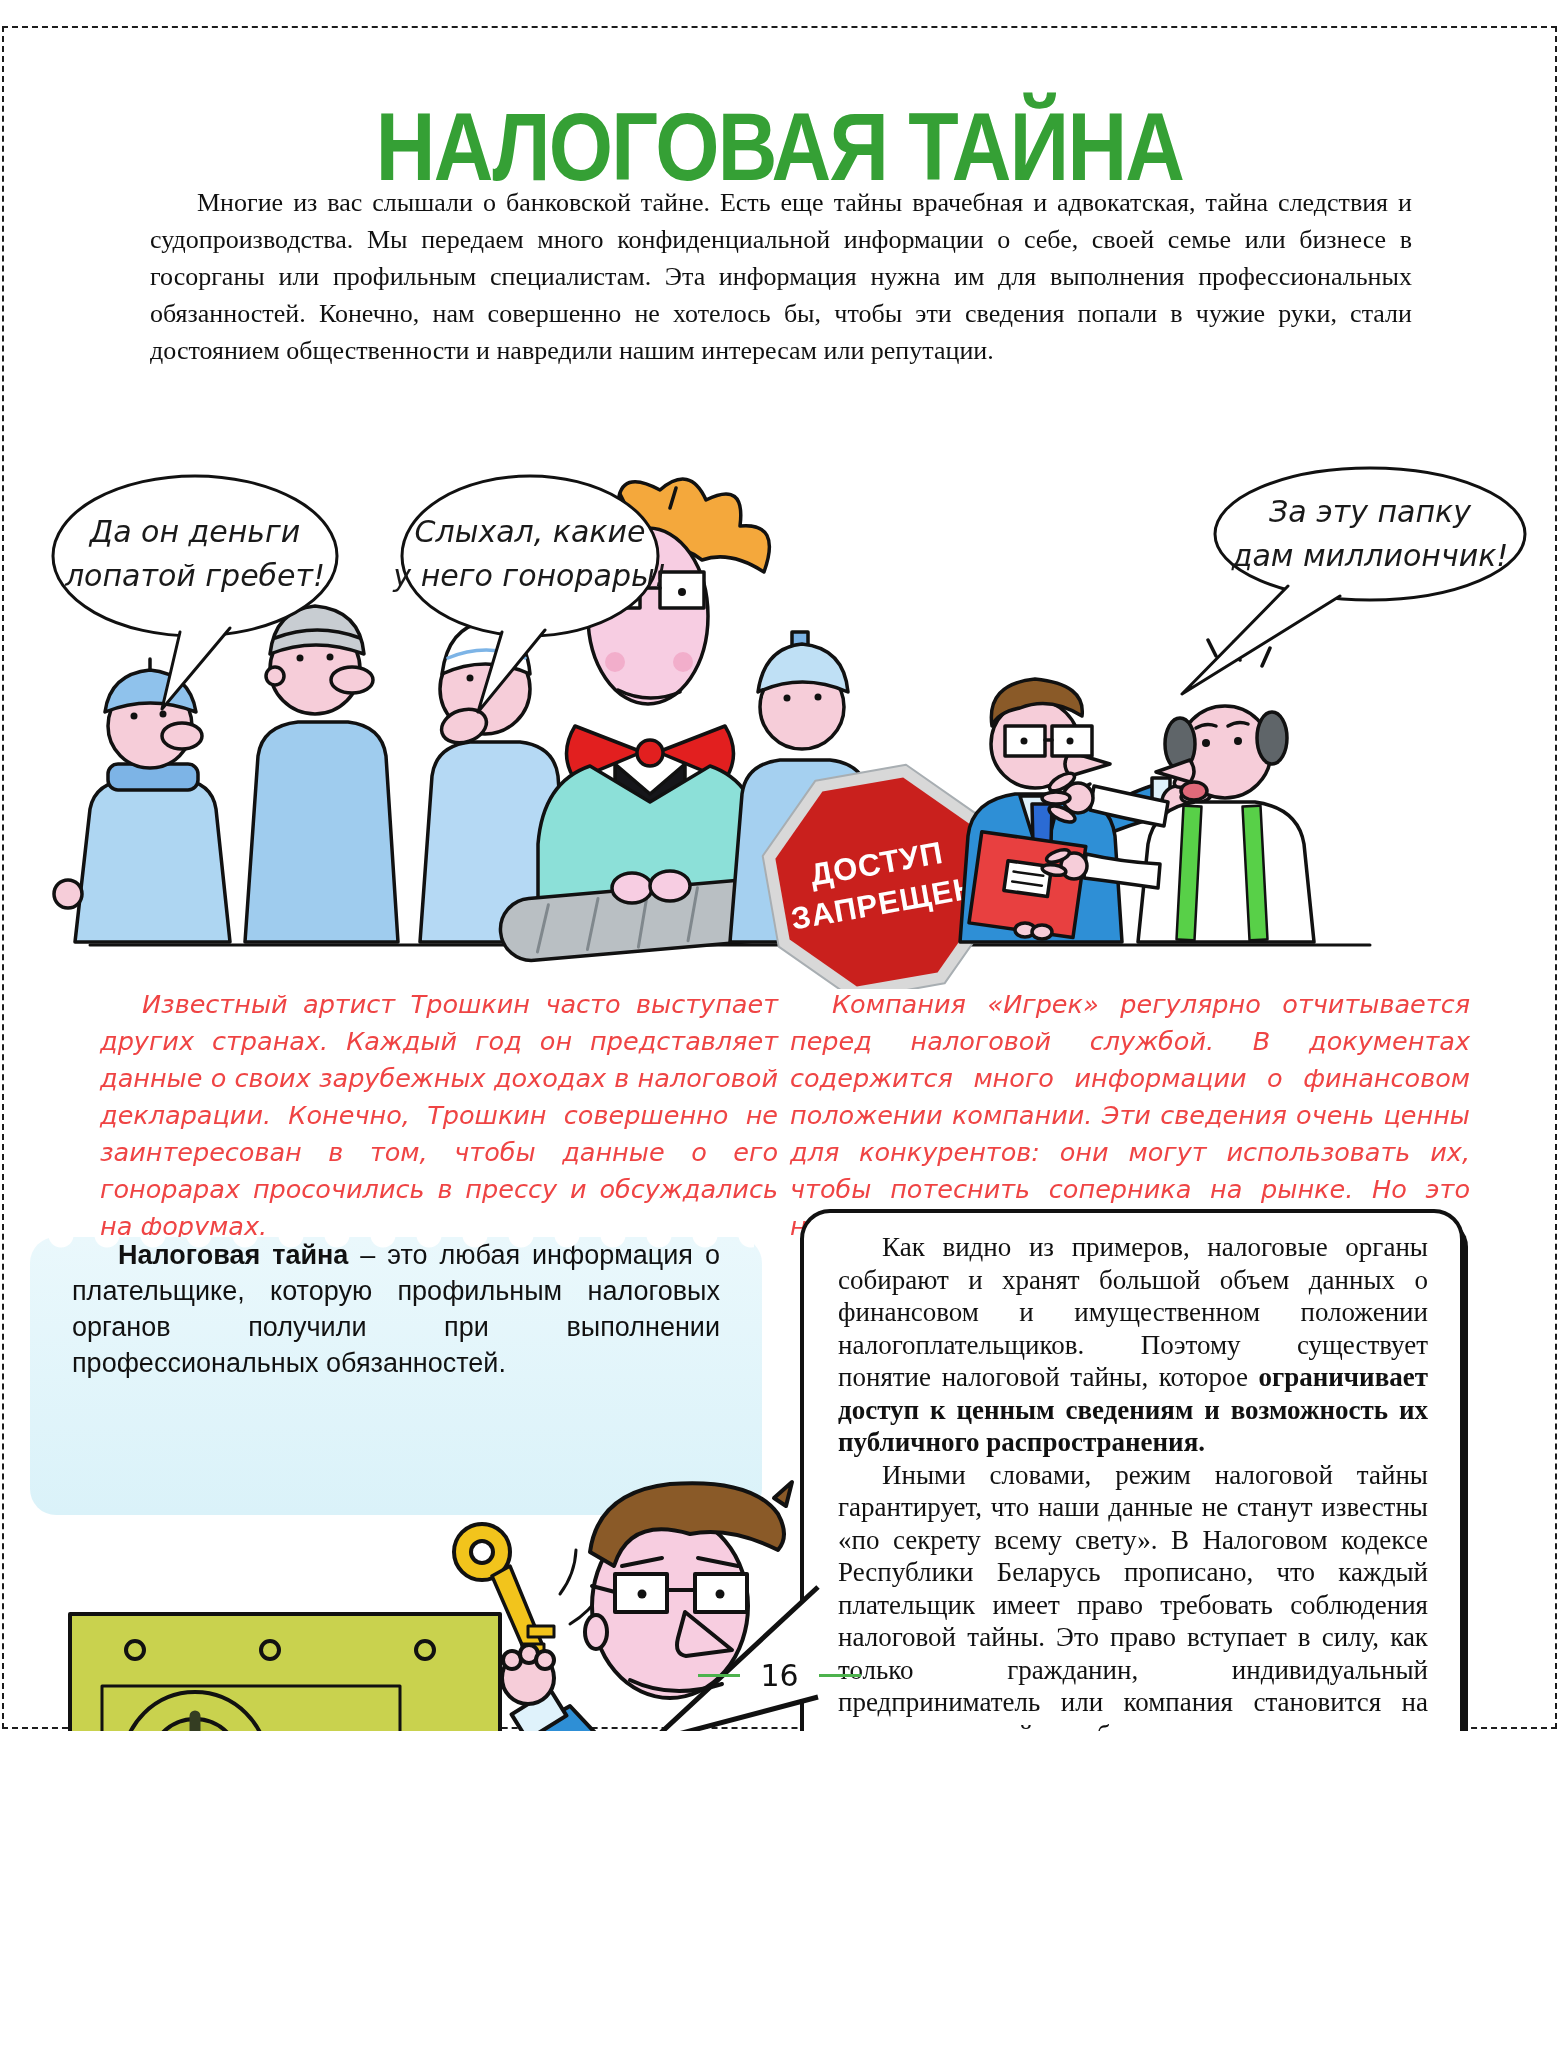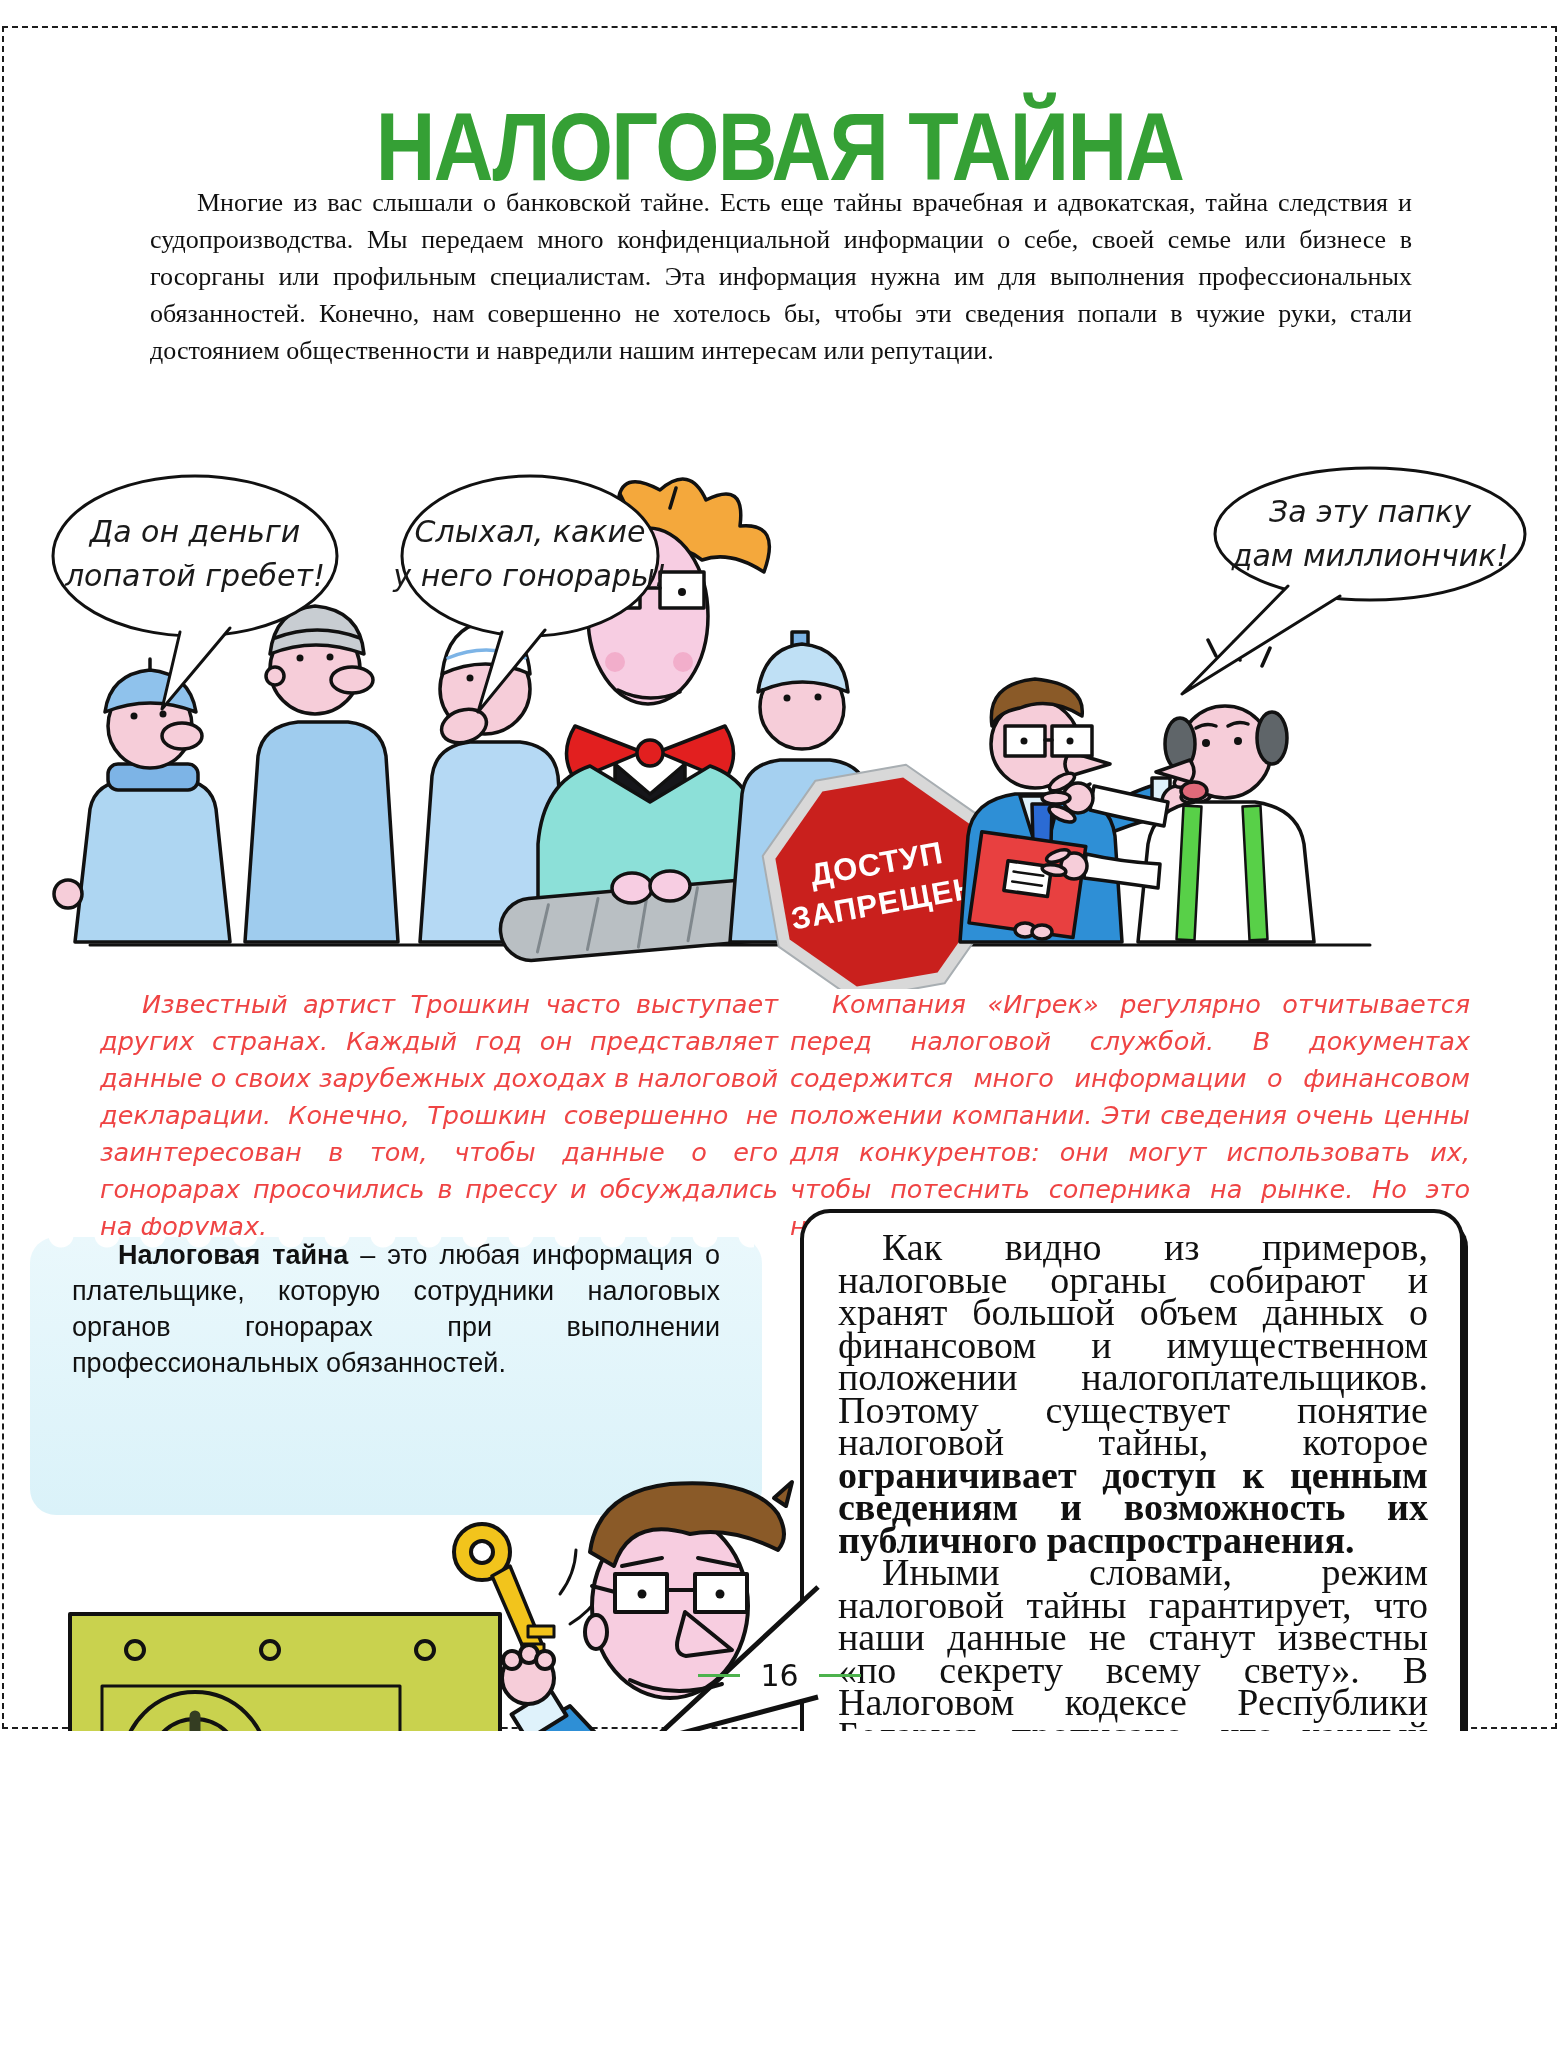--- a/index.html
+++ b/index.html
@@ -25,21 +25,21 @@
             background-image:radial-gradient(circle at 23px 0,#ffffff 12px,rgba(255,255,255,0) 13px);
             background-size:46px 18px;background-repeat:repeat-x;}
   .dict-title{margin:30px 20px 12px;text-align:center;font-family:"DejaVu Sans",sans-serif;
               font-style:italic;font-weight:700;font-size:33px;}
   .dict-body{margin:0;padding:0 42px;font-family:"Liberation Sans",sans-serif;
              font-size:27px;line-height:36px;text-align:justify;text-indent:46px;}
   .main-bubble{position:absolute;left:800px;top:1185px;width:664px;height:620px;
                background:#fff;border:4px solid #111;border-radius:30px;
                box-shadow:6px 8px 0 -2px #111;box-sizing:border-box;
                padding:18px 32px 10px 34px;}
-  .main-bubble p{margin:0;font-family:"Liberation Serif",serif;font-size:38px;
+  .main-bubble p{margin:0;font-family:"Liberation Serif",serif;font-size:27px;
                  line-height:32.5px;text-align:justify;text-indent:44px;}
   .bubble-tail{position:absolute;left:640px;top:1555px;width:180px;height:180px;}
   .cartoon2{position:absolute;left:30px;top:1430px;width:990px;height:560px;}
   .page-num{position:absolute;left:0;bottom:38px;width:100%;display:flex;
             align-items:center;justify-content:center;gap:20px;}
   .page-num .dash{width:42px;height:3px;}
   .page-num .num{font-family:"DejaVu Sans",sans-serif;font-size:30px;color:#111;}
   svg text.hand{font-family:"DejaVu Sans",sans-serif;font-style:italic;fill:#1a1a1a;}
   svg text.sign{font-family:"Liberation Sans",sans-serif;font-weight:700;fill:#fff;letter-spacing:1px;}
 </style>
@@ -204,21 +204,21 @@
       <text class="hand" x="1340" y="58" font-size="30" text-anchor="middle" stroke="none">За эту папку</text>
       <text class="hand" x="1340" y="102" font-size="30" text-anchor="middle" stroke="none">дам миллиончик!</text>
     </g>
   </svg>
 
   <p class="caption left">Известный артист Трошкин часто выступает других странах. Каждый год он представляет данные о своих зарубежных доходах в налоговой декларации. Конечно, Трошкин совершенно не заинтересован в том, чтобы данные о его гонорарах просочились в прессу и обсуждались на форумах.</p>
   <p class="caption right">Компания «Игрек» регулярно отчитывается перед налоговой службой. В документах содержится много информации о финансовом положении компании. Эти сведения очень ценны для конкурентов: они могут использовать их, чтобы потеснить соперника на рынке. Но это нечестная игра.</p>
 
   <div class="dict-box">
     <div class="scallops"></div>
-    <p class="dict-body"><b>Налоговая тайна</b><span> – это любая информация о плательщике, которую сотрудники налоговых органов гонорарах при выполнении профессиональных обязанностей.</span></p>
+    <p class="dict-body"><b>Налоговая тайна</b><span> – это любая информация о плательщике, которую профильным налоговых органов получили при выполнении профессиональных обязанностей.</span></p>
   </div>
 
   <div class="main-bubble">
     <p><span>Как видно из примеров, налоговые органы собирают и хранят большой объем данных о финансовом и имущественном положении налогоплательщиков. Поэтому существует понятие налоговой тайны, которое </span><b>ограничивает доступ к ценным сведениям и возможность их публичного распространения.</b></p>
     <p>Иными словами, режим налоговой тайны гарантирует, что наши данные не станут известны «по секрету всему свету». В Налоговом кодексе Республики Беларусь прописано, что каждый плательщик имеет право требовать соблюдения налоговой тайны. Это право вступает в силу, как только гражданин, индивидуальный предприниматель или компания становится на учет в налоговой службе.</p>
   </div>
   <svg class="bubble-tail" viewBox="0 0 180 180">
     <path d="M178,8 L12,162 L178,118" fill="#fff" stroke="#111" stroke-width="5" stroke-linejoin="round"></path>
   </svg>
 

